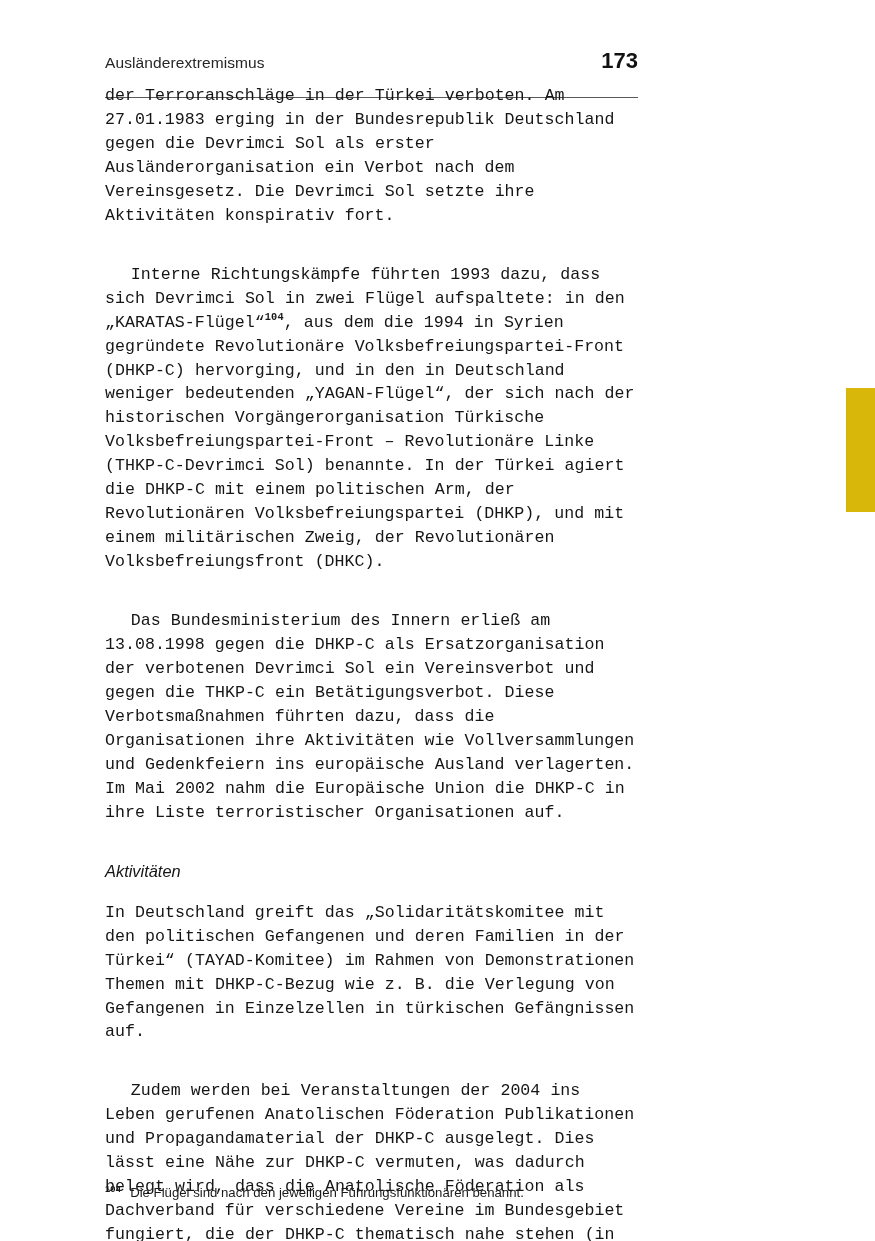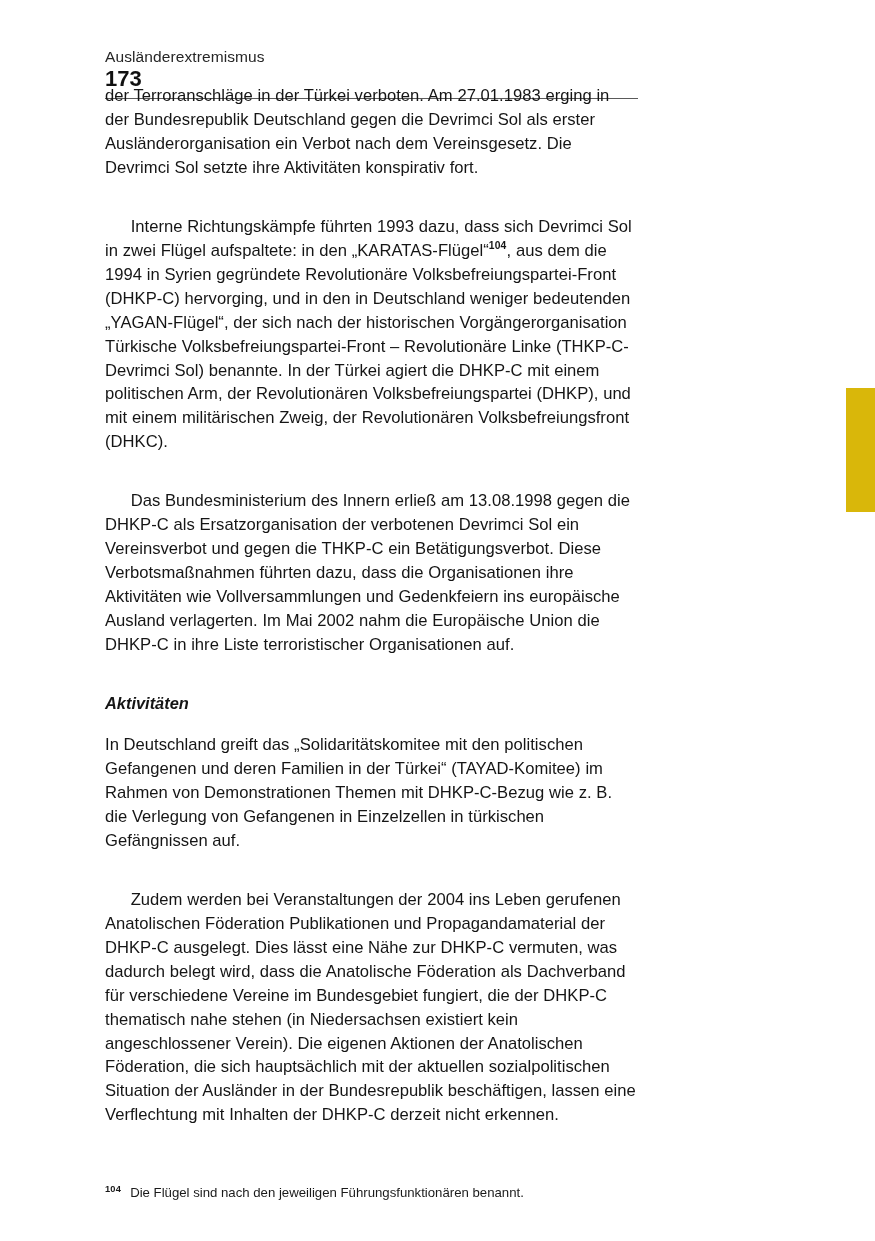--- a/index.html
+++ b/index.html
@@ -20,22 +20,21 @@
   
   .running-head {
     position: absolute;
     left: 105px;
     top: 48px;
     width: 533px;
     display: flex;
     align-items: baseline;
     justify-content: space-between;
     border-bottom: 1px solid #5a5a5a;
-    padding-bottom: 6px;
-    flex-direction: column;
+    padding-bottom: 23px;
   }
   .running-head-title {
     font-size: 15.5px;
     letter-spacing: 0.1px;
     color: #262626;
   }
   .running-head-page {
     font-size: 22px;
     font-weight: 700;
     color: #111111;
@@ -50,40 +49,41 @@
   }
 
   p.body {
     margin: 0;
     font-size: 16.6px;
     line-height: 23.95px;
     color: #151515;
     text-align: left;
     letter-spacing: 0.02px;
     word-spacing: 0.1px;
+    font-family: Liberation Mono, monospace;
   }
   p.body.indent {
     text-indent: 1.55em;
     margin-top: 35px;
   }
 
   sup.fn {
     font-size: 0.62em;
     vertical-align: super;
     line-height: 0;
     font-weight: 700;
     letter-spacing: 0.2px;
   }
 
   h2.section-heading {
     margin: 0;
     font-size: 16.4px;
     line-height: 24px;
     font-style: italic;
-    font-weight: 700;
+    font-weight: 400;
     color: #151515;
   }
 
   .gap-before-heading { height: 34px; }
   .gap-after-heading  { height: 18px; }
 
   
   .footnote {
     position: absolute;
     left: 105px;

